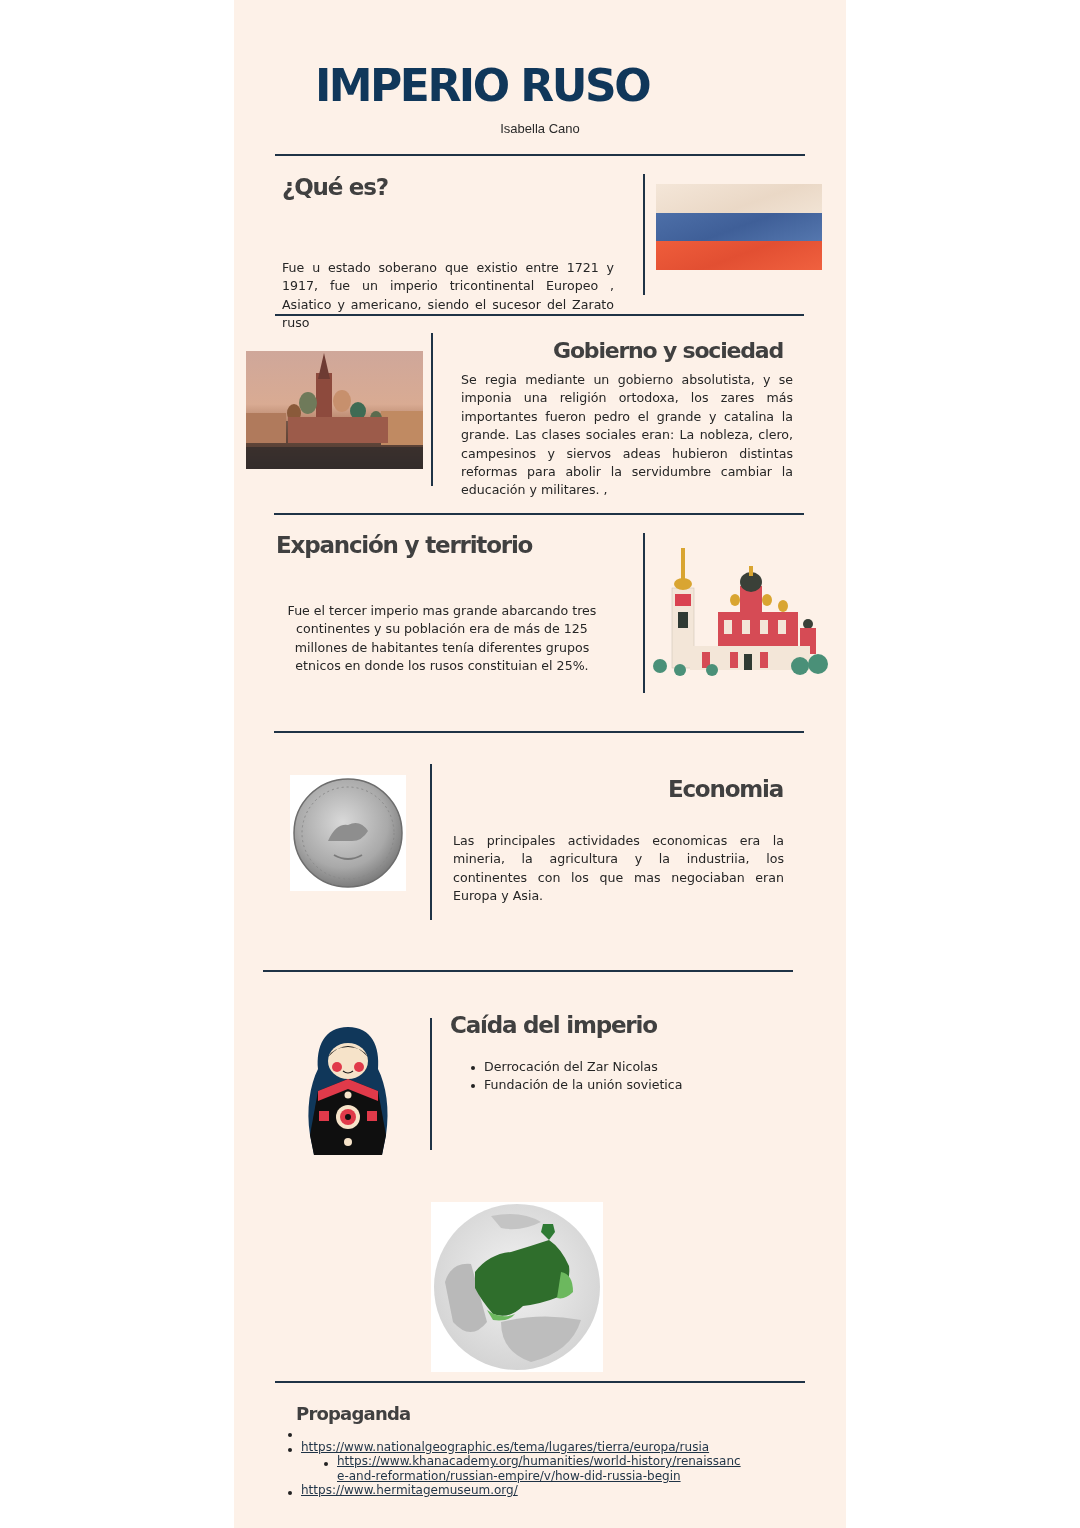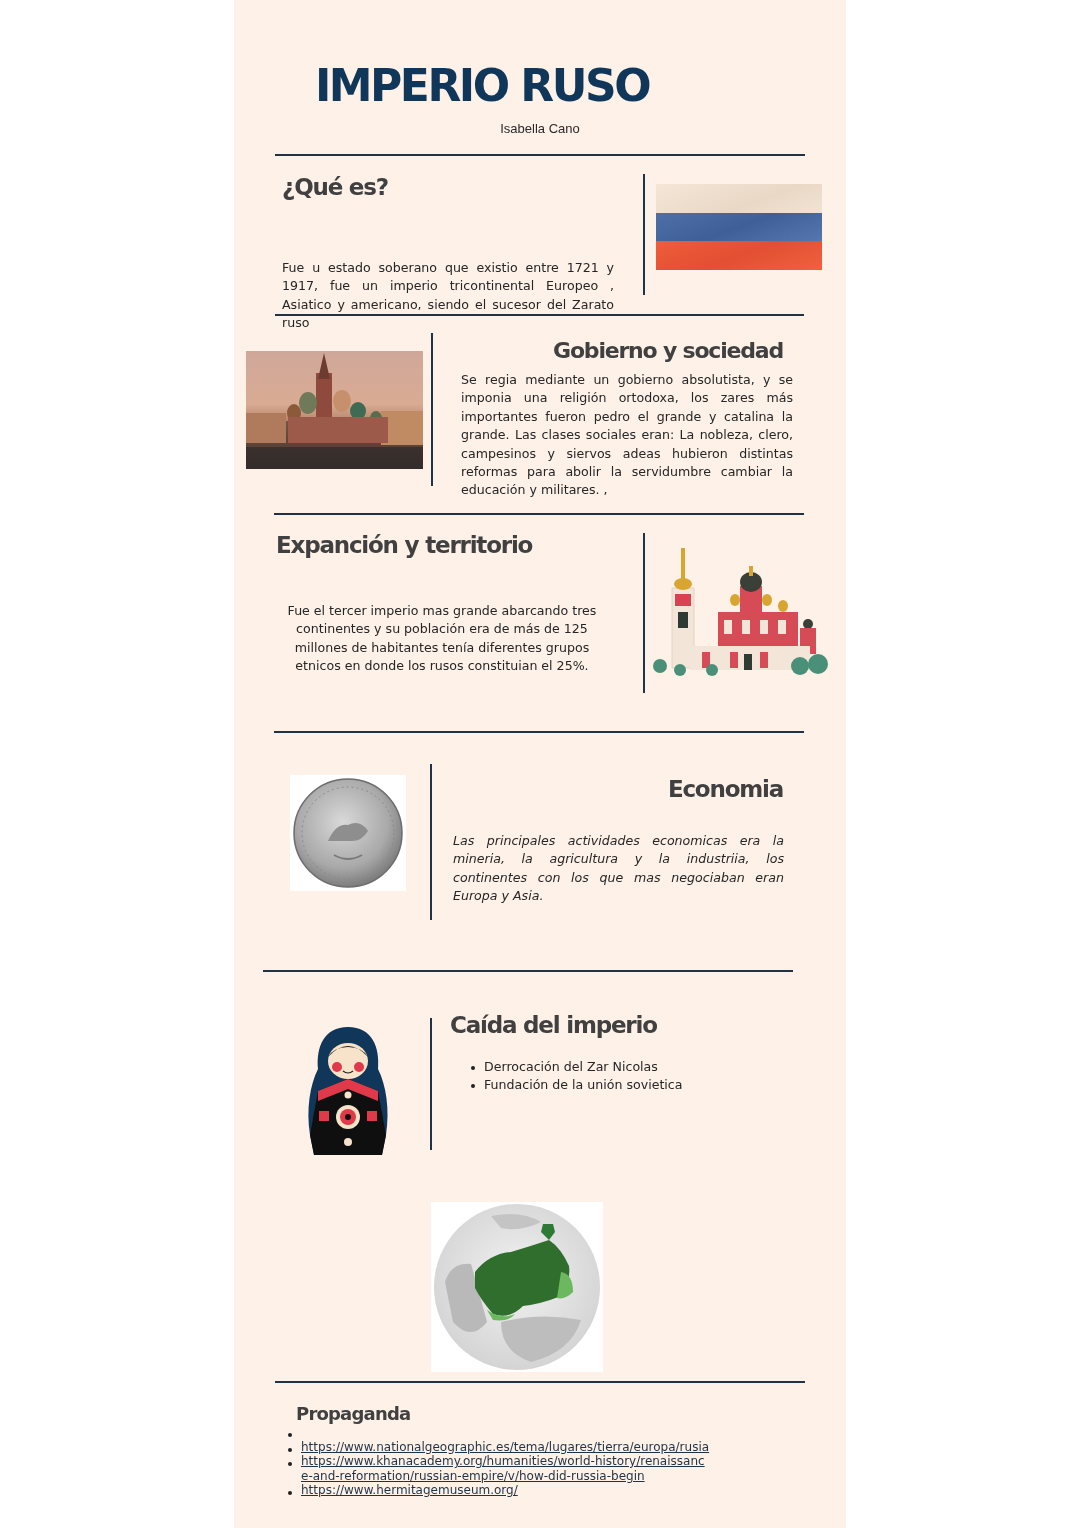--- a/index.html
+++ b/index.html
@@ -146,21 +146,21 @@
       </radialGradient>
     </defs>
     <circle cx="58" cy="58" r="54" fill="url(#cg)" stroke="#6d6d6d" stroke-width="1.5"></circle>
     <circle cx="58" cy="58" r="46" fill="none" stroke="#8a8a8a" stroke-width="1" stroke-dasharray="2 3"></circle>
     <path d="M38 66 Q46 48 58 50 Q70 44 78 56 Q72 66 62 66 Z" fill="#8e8e8e"></path>
     <path d="M44 80 Q58 88 72 80" stroke="#7a7a7a" stroke-width="2" fill="none"></path>
   </svg>
 </div>
 <div class="abs vr" style="left:430px; top:764px; height:156px;"></div>
 <div class="abs h2" style="left:450px; top:776px; width:333px; text-align:right; font-size:23px;">Economia</div>
-<div class="abs body" style="left:453px; top:832px; width:331px;font-style:italic;">Las principales actividades economicas era la mineria, la agricultura y la industriia, los continentes con los que mas negociaban eran Europa y Asia.</div>
+<div class="abs body" style="left:453px; top:832px; width:331px;">Las principales actividades economicas era la mineria, la agricultura y la industriia, los continentes con los que mas negociaban eran Europa y Asia.</div>
 <div class="abs hr" style="left:263px; top:970px; width:530px;"></div>
 
 <div class="abs" style="left:306px; top:1025px; width:84px; height:132px;">
   <svg width="84" height="132" viewBox="0 0 84 132">
     <path d="M42 2 C18 2 10 22 12 44 C4 60 0 84 4 110 L8 130 L76 130 L80 110 C84 84 80 60 72 44 C74 22 66 2 42 2 Z" fill="#10375a"></path>
     <ellipse cx="42" cy="36" rx="20" ry="18" fill="#f6e3c9"></ellipse>
     <path d="M22 32 Q42 10 62 32 Q56 22 42 22 Q28 22 22 32 Z" fill="#1c1c1c"></path>
     <circle cx="31" cy="42" r="5" fill="#e03a4a"></circle>
     <circle cx="53" cy="42" r="5" fill="#e03a4a"></circle>
     <path d="M37 46 Q42 50 47 46" stroke="#1c1c1c" stroke-width="1.2" fill="none"></path>
@@ -200,15 +200,15 @@
     <path d="M56 108 Q70 118 84 112 Q78 120 62 118 Z" fill="#6cb85e"></path>
   </svg>
 </div>
 
 <div class="abs hr" style="left:275px; top:1381px; width:530px;"></div>
 
 <div class="abs h2" style="left:296px; top:1403px; font-size:18px; letter-spacing:-0.8px;">Propaganda</div>
 <ul class="abs refs bul" style="left:285px; top:1425px; width:430px;">
   <li style="height:14.5px;"><a></a></li>
   <li><a>https://www.nationalgeographic.es/tema/lugares/tierra/europa/rusia</a></li>
-  <li style="width:405px; word-break:break-all;"><a>https://www.khanacademy.org/humanities/world-history/renaissance-and-reformation/russian-empire/v/how-did-russia-begin</a></li>
+  <li style="width:405px; word-break:break-all;margin-left:36px;"><a>https://www.khanacademy.org/humanities/world-history/renaissance-and-reformation/russian-empire/v/how-did-russia-begin</a></li>
   <li><a>https://www.hermitagemuseum.org/</a></li>
 </ul>
 
 </body></html>

